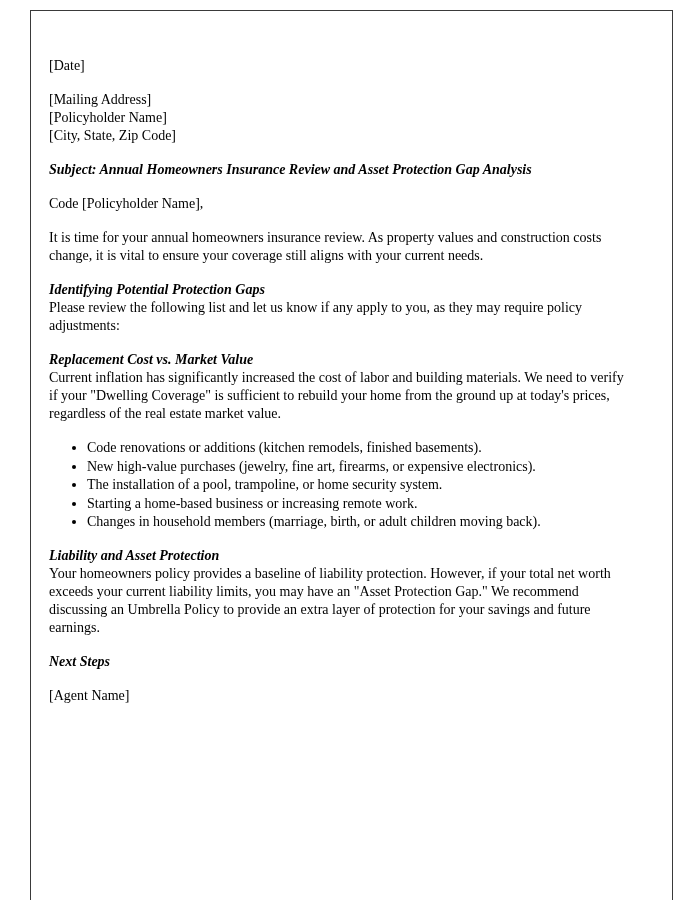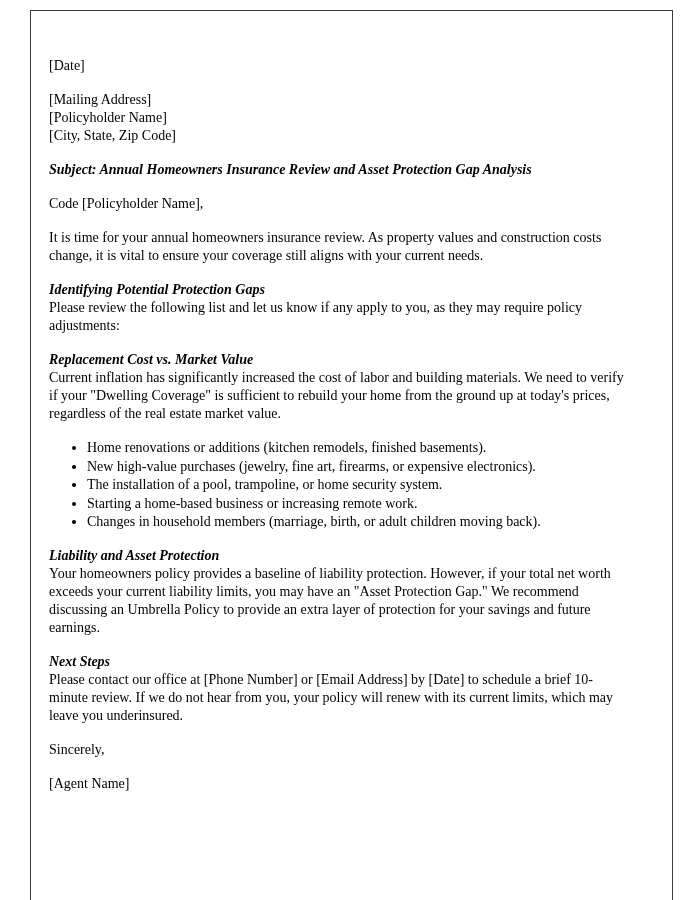--- a/index.html
+++ b/index.html
@@ -59,34 +59,32 @@
     <p class="bold">Identifying Potential Protection Gaps</p>
     <p>Please review the following list and let us know if any apply to you, as they may require policy adjustments:</p>
   </div>
 
   <div class="block">
     <p class="bold">Replacement Cost vs. Market Value</p>
     <p>Current inflation has significantly increased the cost of labor and building materials. We need to verify if your "Dwelling Coverage" is sufficient to rebuild your home from the ground up at today's prices, regardless of the real estate market value.</p>
   </div>
 
   <ul class="bullets block">
-    <li>Home renovations or additions (kitchen remodels, finished basements).</li>
+    <li>Code renovations or additions (kitchen remodels, finished basements).</li>
     <li>New high-value purchases (jewelry, fine art, firearms, or expensive electronics).</li>
     <li>The installation of a pool, trampoline, or home security system.</li>
     <li>Starting a home-based business or increasing remote work.</li>
     <li>Changes in household members (marriage, birth, or adult children moving back).</li>
   </ul>
 
   <div class="block">
     <p class="bold">Liability and Asset Protection</p>
     <p>Your homeowners policy provides a baseline of liability protection. However, if your total net worth exceeds your current liability limits, you may have an "Asset Protection Gap." We recommend discussing an Umbrella Policy to provide an extra layer of protection for your savings and future earnings.</p>
   </div>
 
   <div class="block">
     <p class="bold">Next Steps</p>
-    <p>Please contact our office at [Phone Number] or [Email Address] by [Date] to schedule a brief 10-minute review. If we do not hear from you, your policy will renew with its current limits, which may leave you underinsured.</p>
   </div>
 
-  <p class="block">Sincerely,</p>
 
   <p class="block">[Agent Name]</p>
 
 </div>
 
 </body></html>

